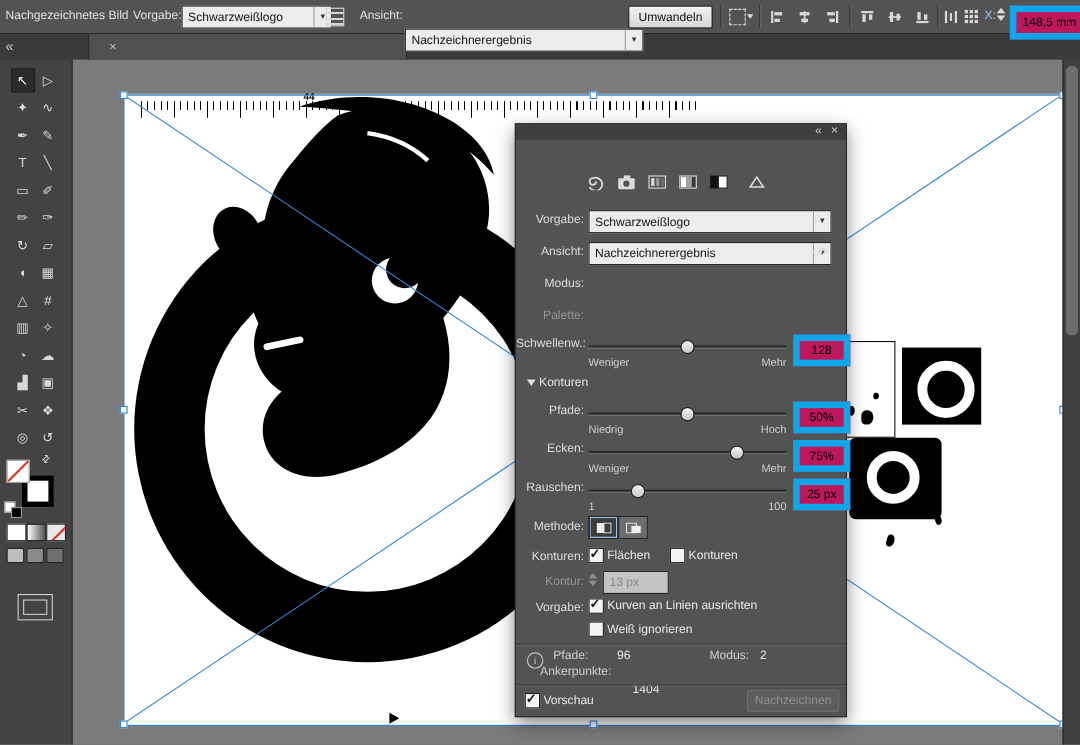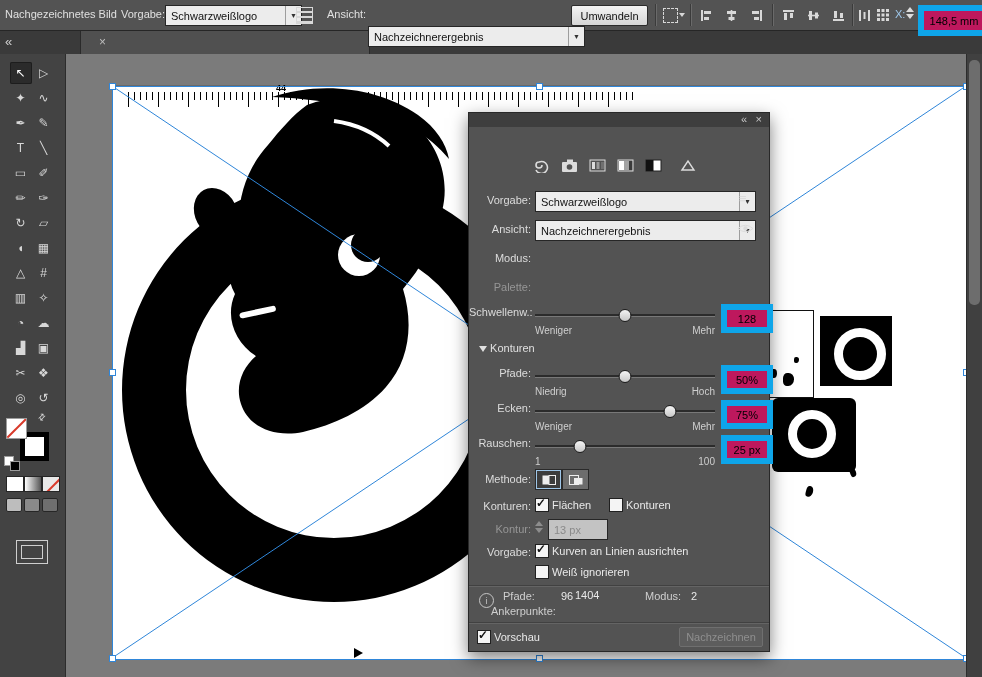--- a/index.html
+++ b/index.html
@@ -484,20 +484,20 @@
   <span class="pv" style="left:83px;top:453px">Weiß ignorieren</span>
 
   <div class="hr" style="top:472px"></div>
 
   <span class="info-ico" style="left:10px;top:480px"></span>
   <span class="pk" style="left:34px;top:477px">Pfade:</span>
   <span class="pv" style="left:92px;top:477px">96</span>
   <span class="pk" style="left:176px;top:477px">Modus:</span>
   <span class="pv" style="left:222px;top:477px">2</span>
   <span class="pk" style="left:22px;top:492px">Ankerpunkte:</span>
-  <span class="pv" style="left:106px;top:476px">1404</span>
+  <span class="pv" style="left:106px;top:508px">1404</span>
 
   <div class="hr" style="top:509px"></div>
 
   <span class="cb checked" style="position:absolute;left:8px;top:517px"></span>
   <span class="pv" style="left:25px;top:518px">Vorschau</span>
   <div class="btn-disabled" style="position:absolute;left:210px;top:514px;width:82px;height:18px">Nachzeichnen</div>
 </div>
 
 </body></html>

